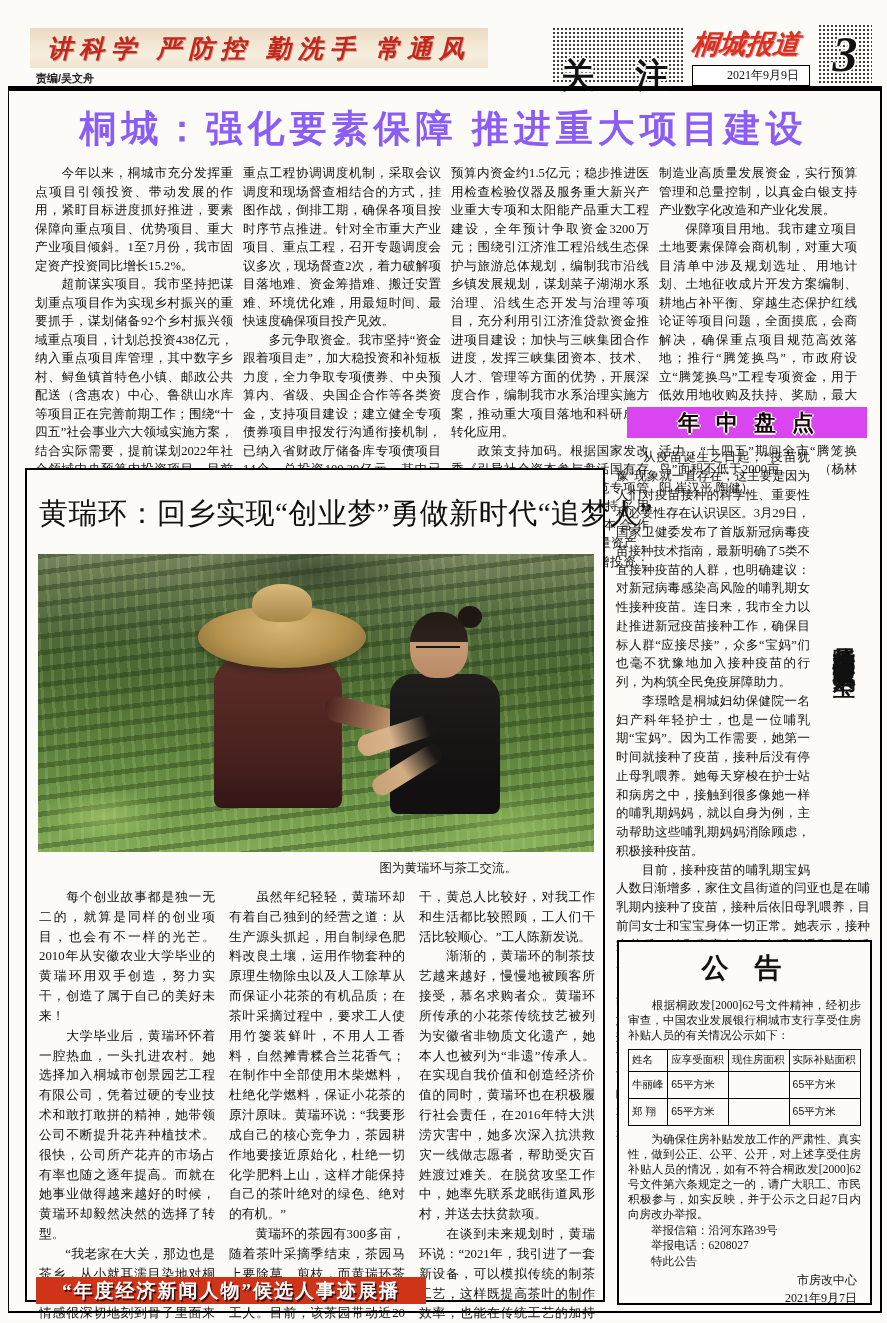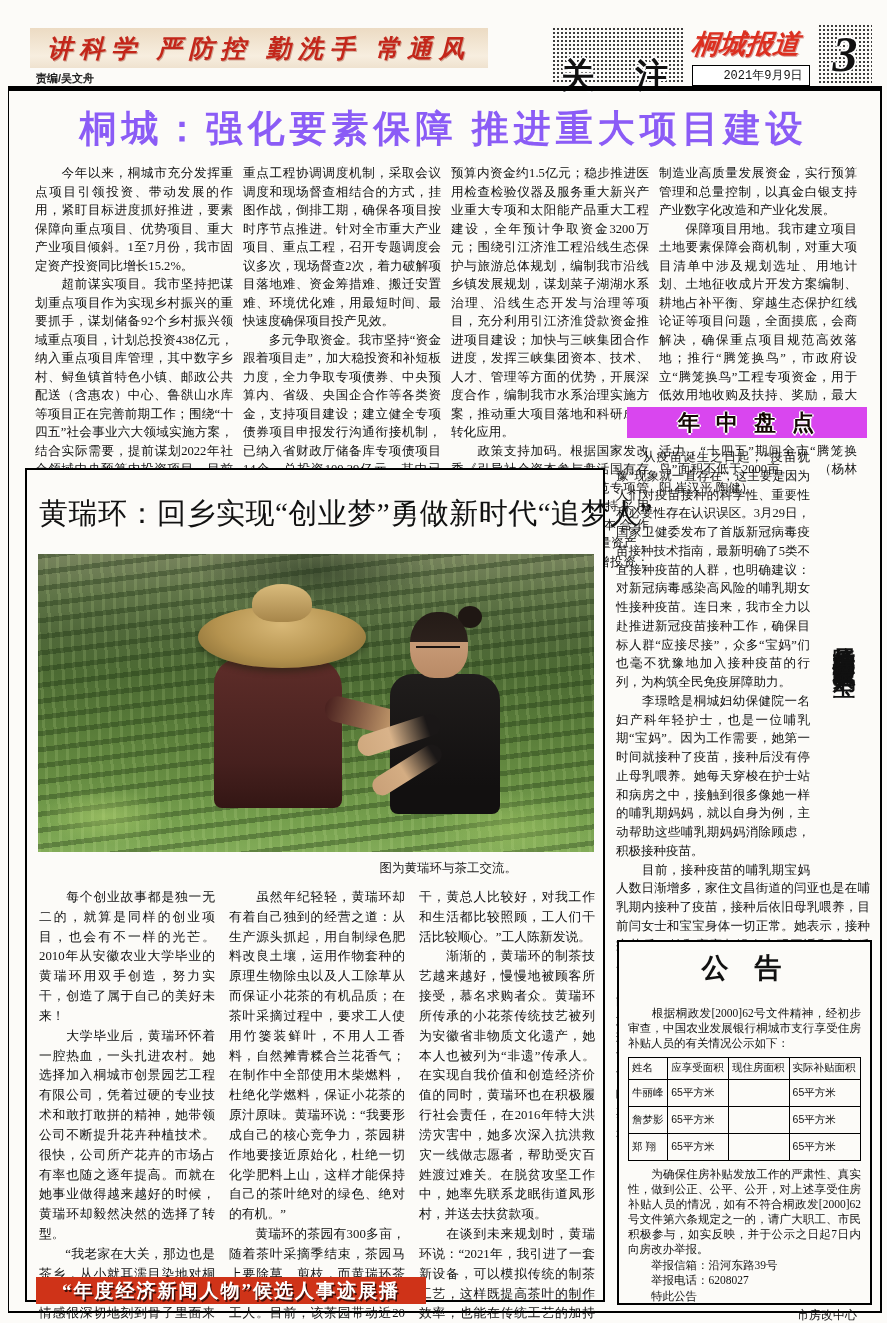--- a/index.html
+++ b/index.html
@@ -26,21 +26,21 @@
   .section-box {
     position:absolute; left:552px; top:27px; width:132px; height:57px;
     display:flex; align-items:center; justify-content:center;
   }
   .section-text { font-size:34px; font-weight:bold; letter-spacing:16px; padding-left:10px;
     text-shadow:2px 0 0 #fff,-2px 0 0 #fff,0 2px 0 #fff,0 -2px 0 #fff; white-space:nowrap;margin-top:40px;}
   .masthead-wrap { position:absolute; left:692px; top:26px; width:118px; }
   .masthead-text { font-size:27px; font-weight:bold; font-style:italic; color:#dc2f20;
     transform:skewX(-6deg); white-space:nowrap; text-shadow:1px 1px 0 rgba(160,20,10,.4); }
   .date-box { margin-top:3px; border:1px solid #000; height:21px; display:flex; align-items:center;
-    justify-content:center; font-size:12px; background:#fff; font-family:Liberation Mono, monospace;padding-left:24px;}
+    justify-content:center; font-size:12px; background:#fff; font-family:Liberation Serif, serif;padding-left:24px;}
   .pagenum-box { position:absolute; left:818px; top:24px; width:54px; height:60px;
     display:flex; align-items:center; justify-content:center; }
   .pagenum-text { font-size:50px; font-weight:bold; font-style:italic;
     text-shadow:2px 0 0 #fff,-2px 0 0 #fff,0 2px 0 #fff,0 -2px 0 #fff; }
   .page-frame {
     position:absolute; left:8px; top:86px; width:874px; height:1227px;
     border-top:5px solid #000; border-left:1px solid #000;
     border-right:2px solid #000; border-bottom:2px solid #000;
   }
   
@@ -111,21 +111,21 @@
     float:right; width:52px; height:392px; margin:16px 0 6px 8px;
     writing-mode:vertical-rl; text-orientation:upright;
     font-size:22px; font-weight:bold; letter-spacing:-3px; line-height:52px;
     text-align:center; white-space:nowrap;
   }
   .sidebar p { font-size:12.5px; line-height:1.5; text-align:justify; white-space:pre-line; }
   
   .notice-box { position:absolute; left:617px; top:940px; width:255px; height:365px;
     border:2px solid #000; background:#fcfbf8; padding:8px 9px; }
   .notice-title { text-align:center; font-size:27px; font-weight:bold; letter-spacing:26px; padding-left:20px;
-    margin-bottom:20px; white-space:nowrap;}
+    margin-bottom:12px; white-space:nowrap;}
   .notice-intro, .notice-body { font-size:11.5px; line-height:1.32; text-align:justify; }
   .notice-table { width:100%; border-collapse:collapse; margin:5px 0 6px 0;
     font-family:"Liberation Sans",sans-serif;}
   .notice-table td { border:1px solid #000; font-size:10.5px; padding:0 3px; height:27px; }
   .notice-table tr.head td { height:22px; }
   .notice-line { font-size:11.5px; line-height:1.35; }
   .notice-sign { text-align:right; font-size:12px; line-height:1.5; padding-right:4px; margin-top:2px;}
 </style>
 </head>
 <body>
@@ -208,26 +208,20 @@
           <td>现住房面积</td>
           <td>实际补贴面积</td>
         </tr>
         <tr>
           <td>牛丽峰</td>
           <td>65平方米</td>
           <td></td>
           <td>65平方米</td>
         </tr>
         <tr>
-          <td>詹梦影</td>
-          <td>65平方米</td>
-          <td></td>
-          <td>65平方米</td>
-        </tr>
-        <tr>
           <td>郑 翔</td>
           <td>65平方米</td>
           <td></td>
           <td>65平方米</td>
         </tr>
       </tbody>
     </table>
     <div class="notice-body">　　为确保住房补贴发放工作的严肃性、真实性，做到公正、公平、公开，对上述享受住房补贴人员的情况，如有不符合桐政发[2000]62号文件第六条规定之一的，请广大职工、市民积极参与，如实反映，并于公示之日起7日内向房改办举报。</div>
     <div class="notice-line">　　举报信箱：沿河东路39号</div>
     <div class="notice-line">　　举报电话：6208027</div>

